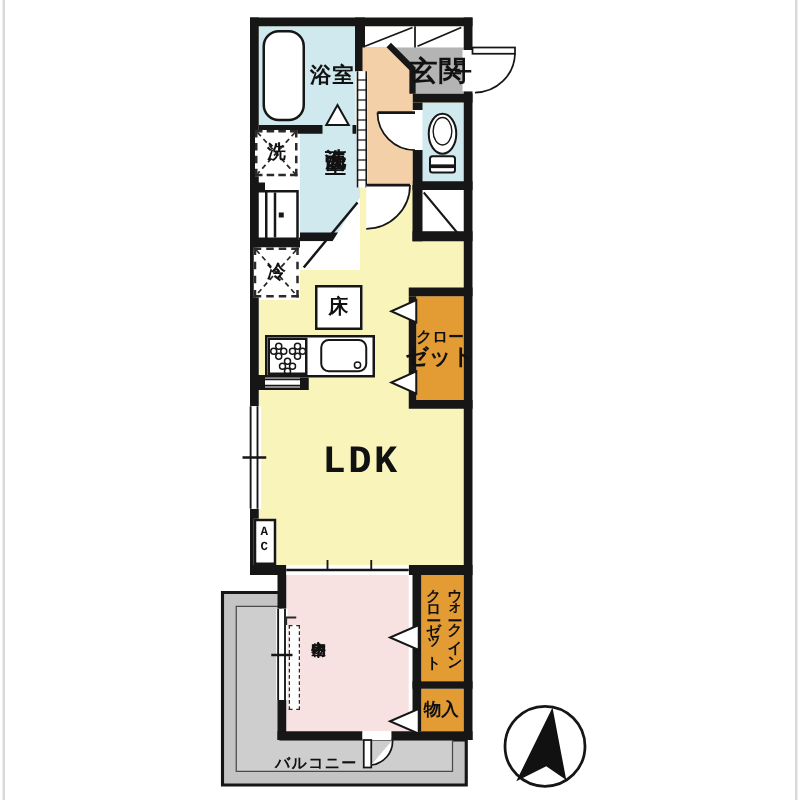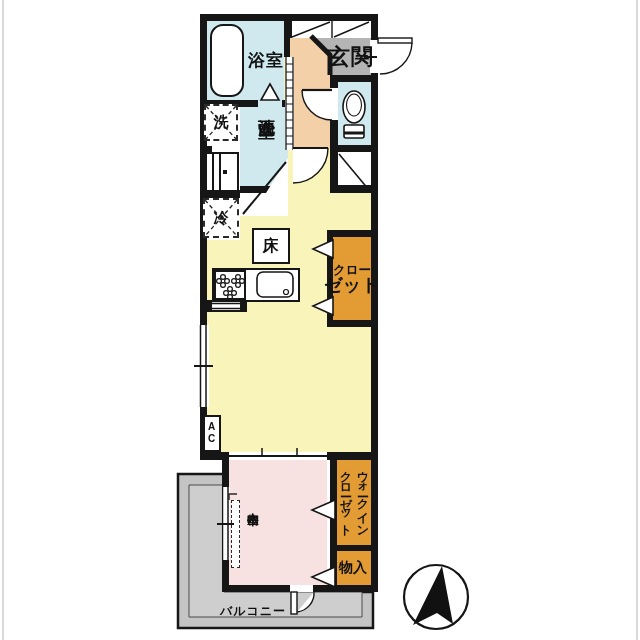--- a/index.html
+++ b/index.html
@@ -1,17 +1,17 @@
 <!DOCTYPE html>
 <html><head>
 <meta charset="utf-8">
 <style>
   html,body{margin:0;padding:0;background:#ffffff;}
   #stage{position:relative;width:640px;height:640px;background:#ffffff;overflow:hidden;
-         font-family:Liberation Sans, sans-serif;}
+         font-family:Liberation Mono, monospace;}
   .room{position:absolute;z-index:1;}
   .wall{position:absolute;background:#161616;z-index:10;}
   .gap{position:absolute;background:#ffffff;z-index:15;}
   .box{position:absolute;background:#ffffff;border:2px solid #161616;z-index:20;box-sizing:border-box;}
   .dashedbox{position:absolute;background:#ffffff;border:2px dashed #2a2a2a;z-index:20;box-sizing:border-box;}
   svg.overlay{position:absolute;left:0;top:0;z-index:30;pointer-events:none;}
   .lbl{position:absolute;z-index:40;color:#111;font-weight:700;white-space:nowrap;
        transform:translate(-50%,-50%);letter-spacing:1px;}
   .vtext{position:absolute;z-index:40;color:#111;font-weight:700;
          writing-mode:vertical-rl;text-orientation:upright;letter-spacing:2px;}
@@ -238,19 +238,20 @@
   </svg>
 
   <div class="lbl" style="left:266px;top:60px;font-size:17px">浴室</div>
   <div class="lbl" style="left:351px;top:57px;font-size:22px">玄関</div>
   <div class="vtext" style="left:255px;top:105px;font-size:17px;height:66px">洗面室</div>
   <div class="lbl" style="left:271px;top:246px;font-size:16px">床</div>
   <div class="lbl" style="left:221px;top:122px;font-size:15px;letter-spacing:0">洗</div>
   <div class="lbl" style="left:221px;top:218px;font-size:15px;letter-spacing:0">冷</div>
   <div class="lbl" style="left:352px;top:270px;font-size:12.5px;letter-spacing:0">クロー</div>
   <div class="lbl" style="left:352px;top:285px;font-size:18px;letter-spacing:0">ゼット</div>
+  <div class="lbl" style="left:289px;top:370px;font-size:31px;letter-spacing:2px">LDK</div>
   <div class="vtext" style="left:206px;top:421px;font-size:10px;height:28px;letter-spacing:1px">AC</div>
   <div class="vtext" style="left:245px;top:503px;font-size:11.5px;height:62px;letter-spacing:1px">室内物干</div>
   <div class="vtext" style="left:337px;top:462px;font-size:12px;height:80px;width:34px;line-height:17px;letter-spacing:0;font-weight:700">ウォークインクローゼット</div>
   <div class="lbl" style="left:353px;top:568px;font-size:14px;letter-spacing:0">物入</div>
   <div class="lbl" style="left:253px;top:611px;font-size:12px;letter-spacing:1px">バルコニー</div>
 
 </div>
 
 </body></html>

